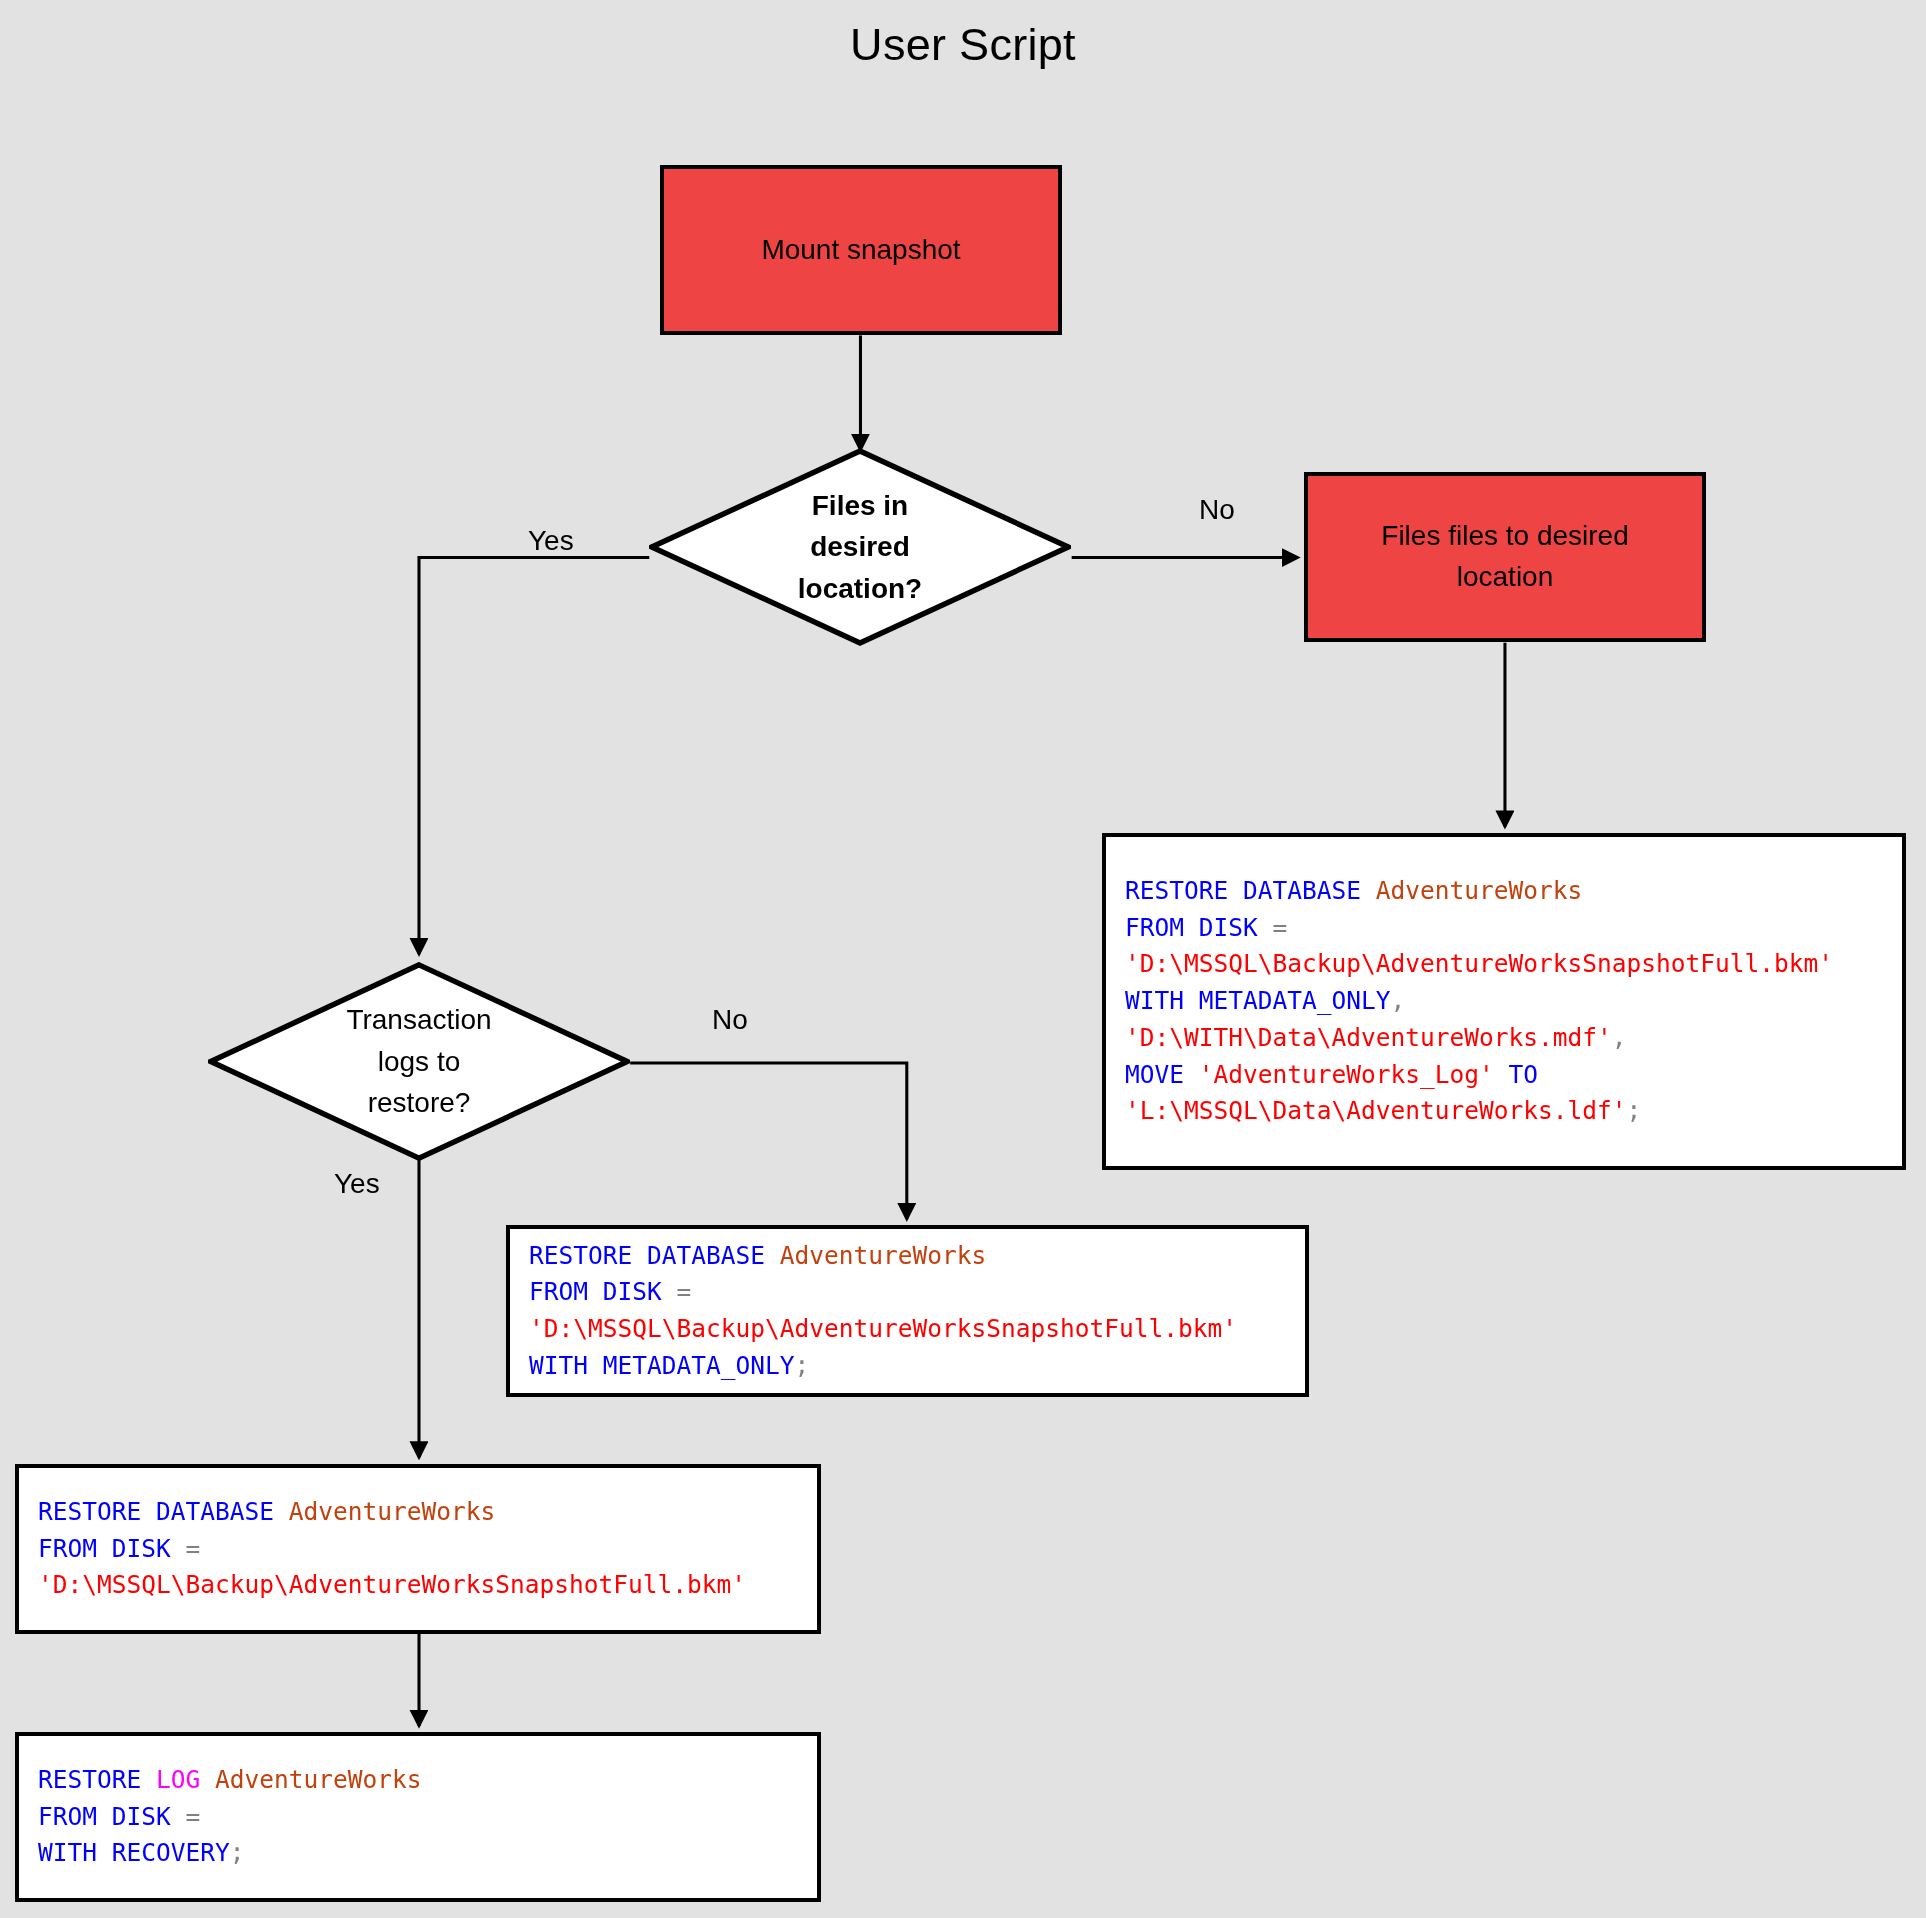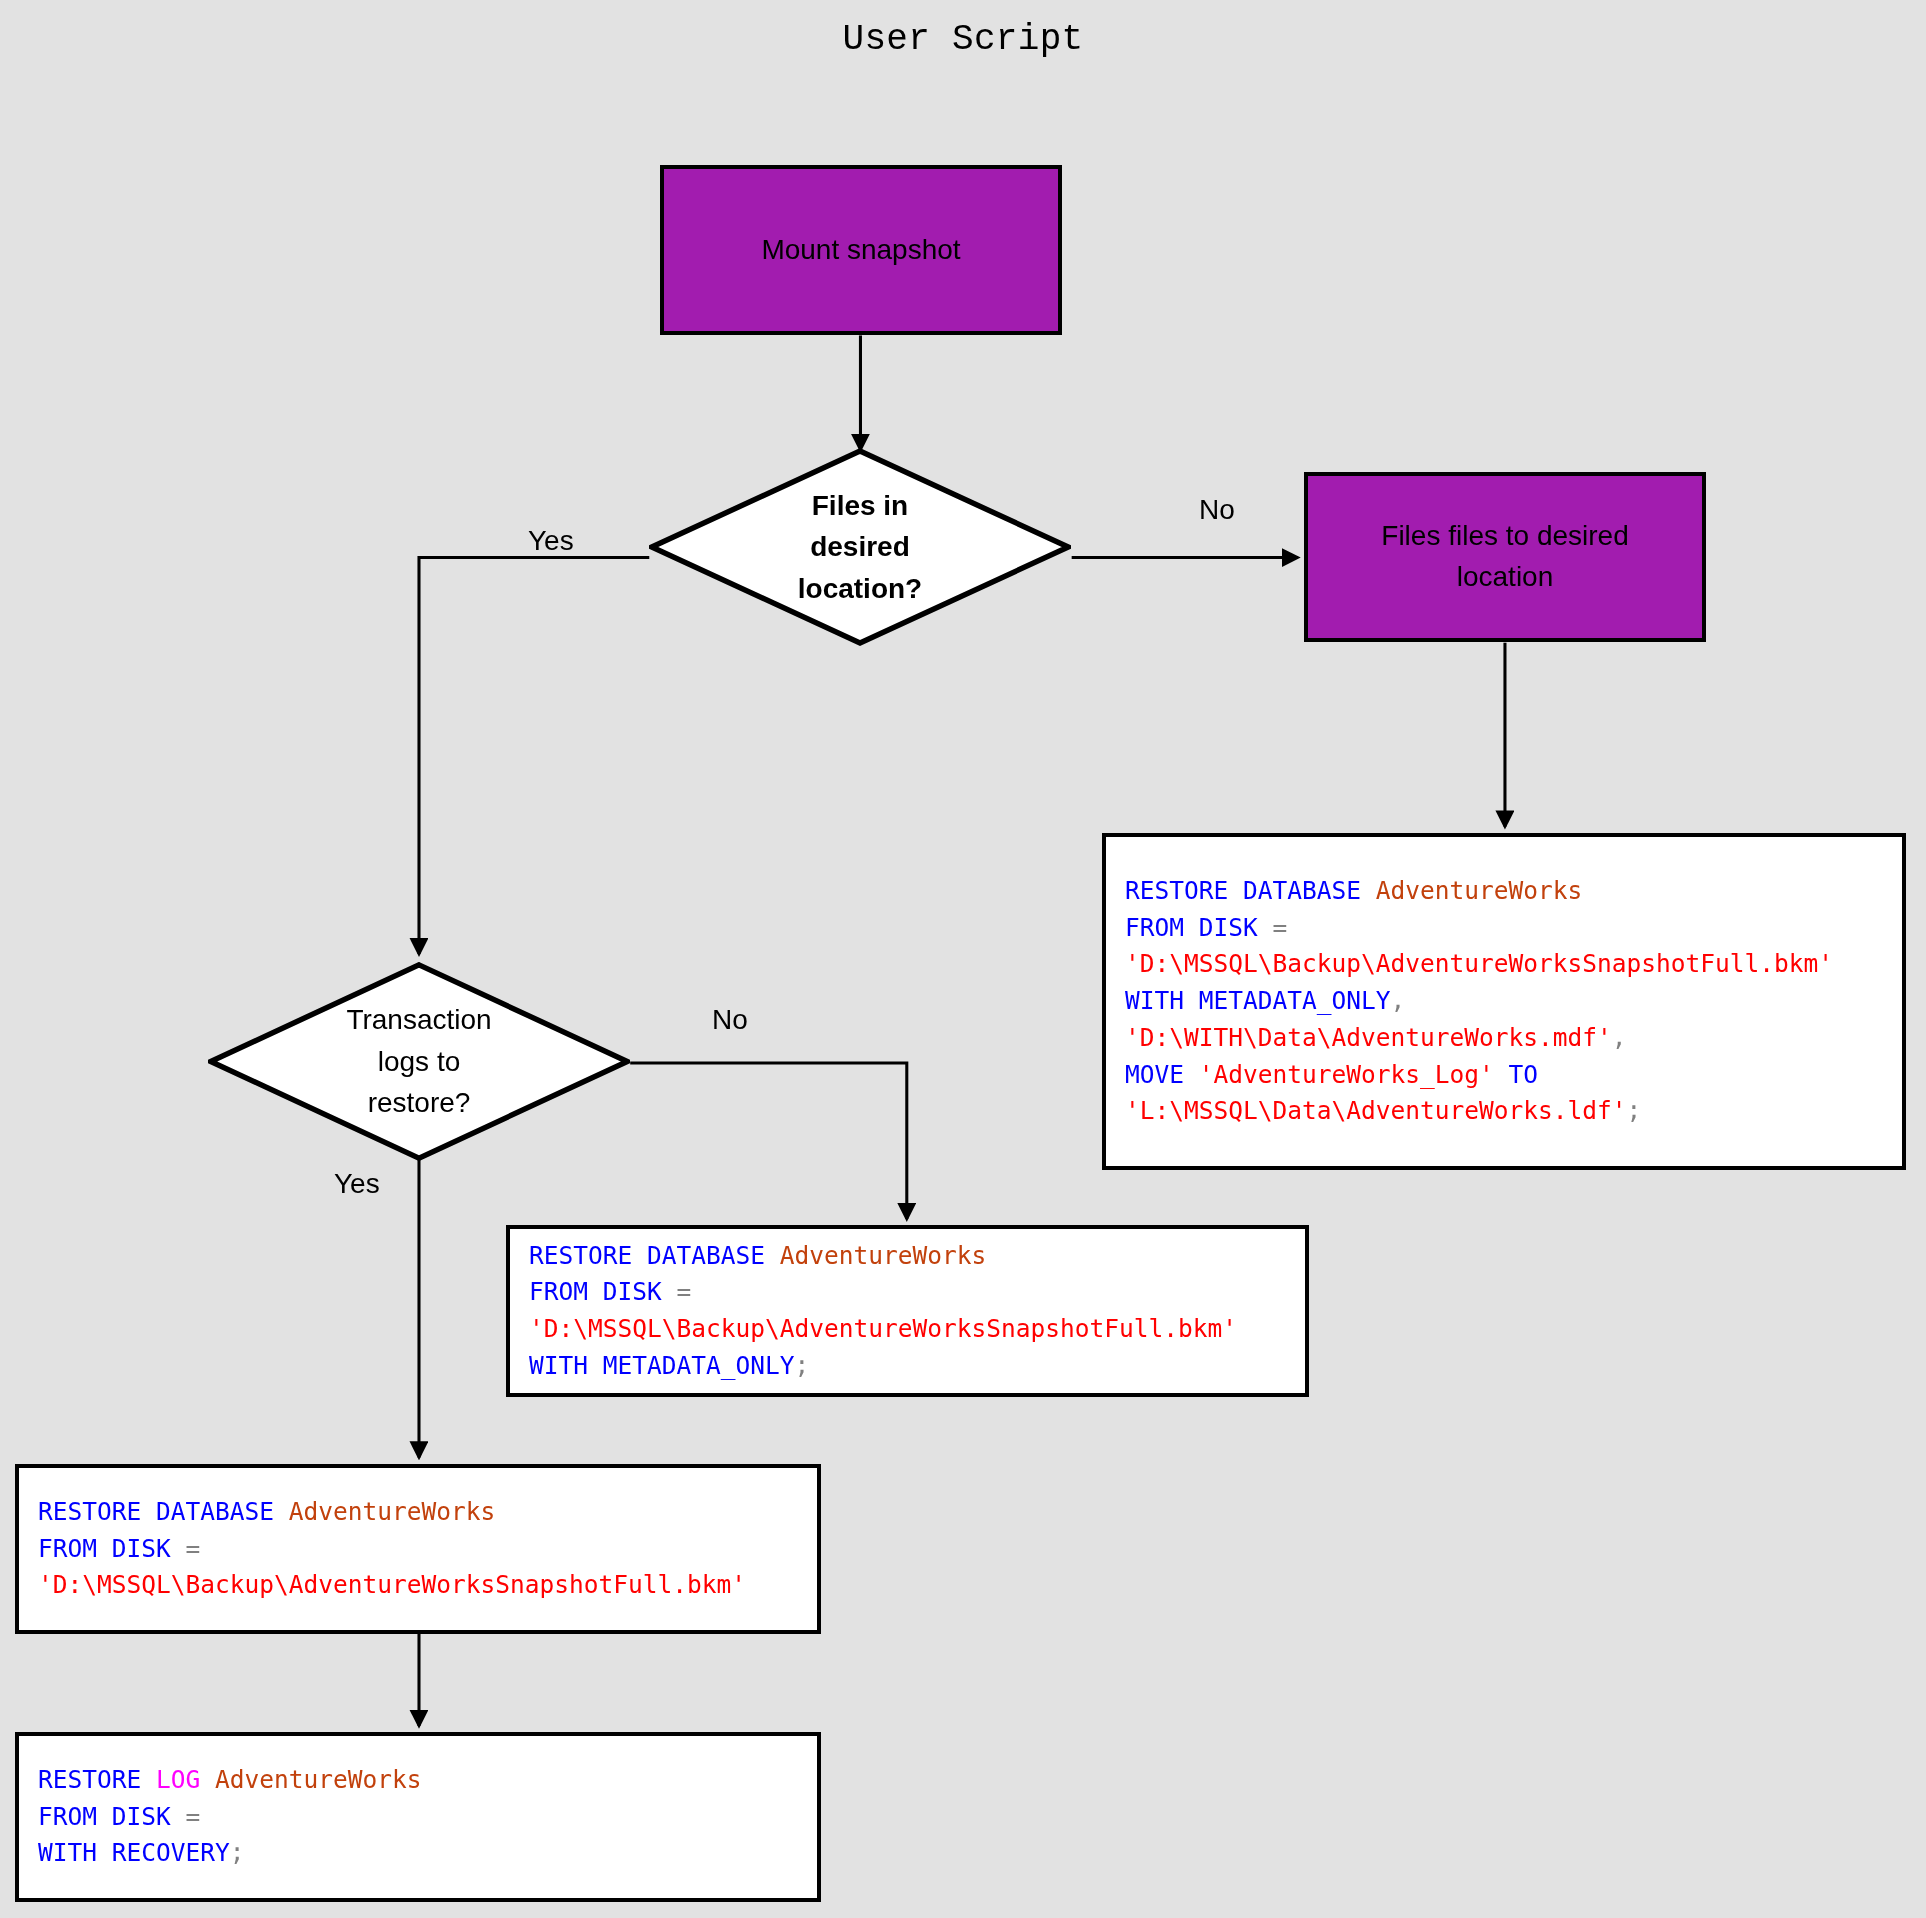--- a/index.html
+++ b/index.html
@@ -27,31 +27,30 @@
     height: 1919px;
     pointer-events: none;
   }
 
   .title {
     position: absolute;
     left: 0;
     top: 19px;
     width: 1926px;
     text-align: center;
-    font-size: 36px;
+    font-size: 45px;
     color: #000000;
     letter-spacing: 0.3px;
     white-space: nowrap;
-    font-family: Liberation Mono, monospace;
   }
 
   
   .node-box {
     position: absolute;
-    background: #a21caf;
+    background: #ef4444;
     border: 4.8px solid #000000;
     box-sizing: border-box;
     display: flex;
     align-items: center;
     justify-content: center;
     text-align: center;
     font-size: 28px;
     line-height: 1.45;
     color: #000000;
     padding: 6px 23px;

